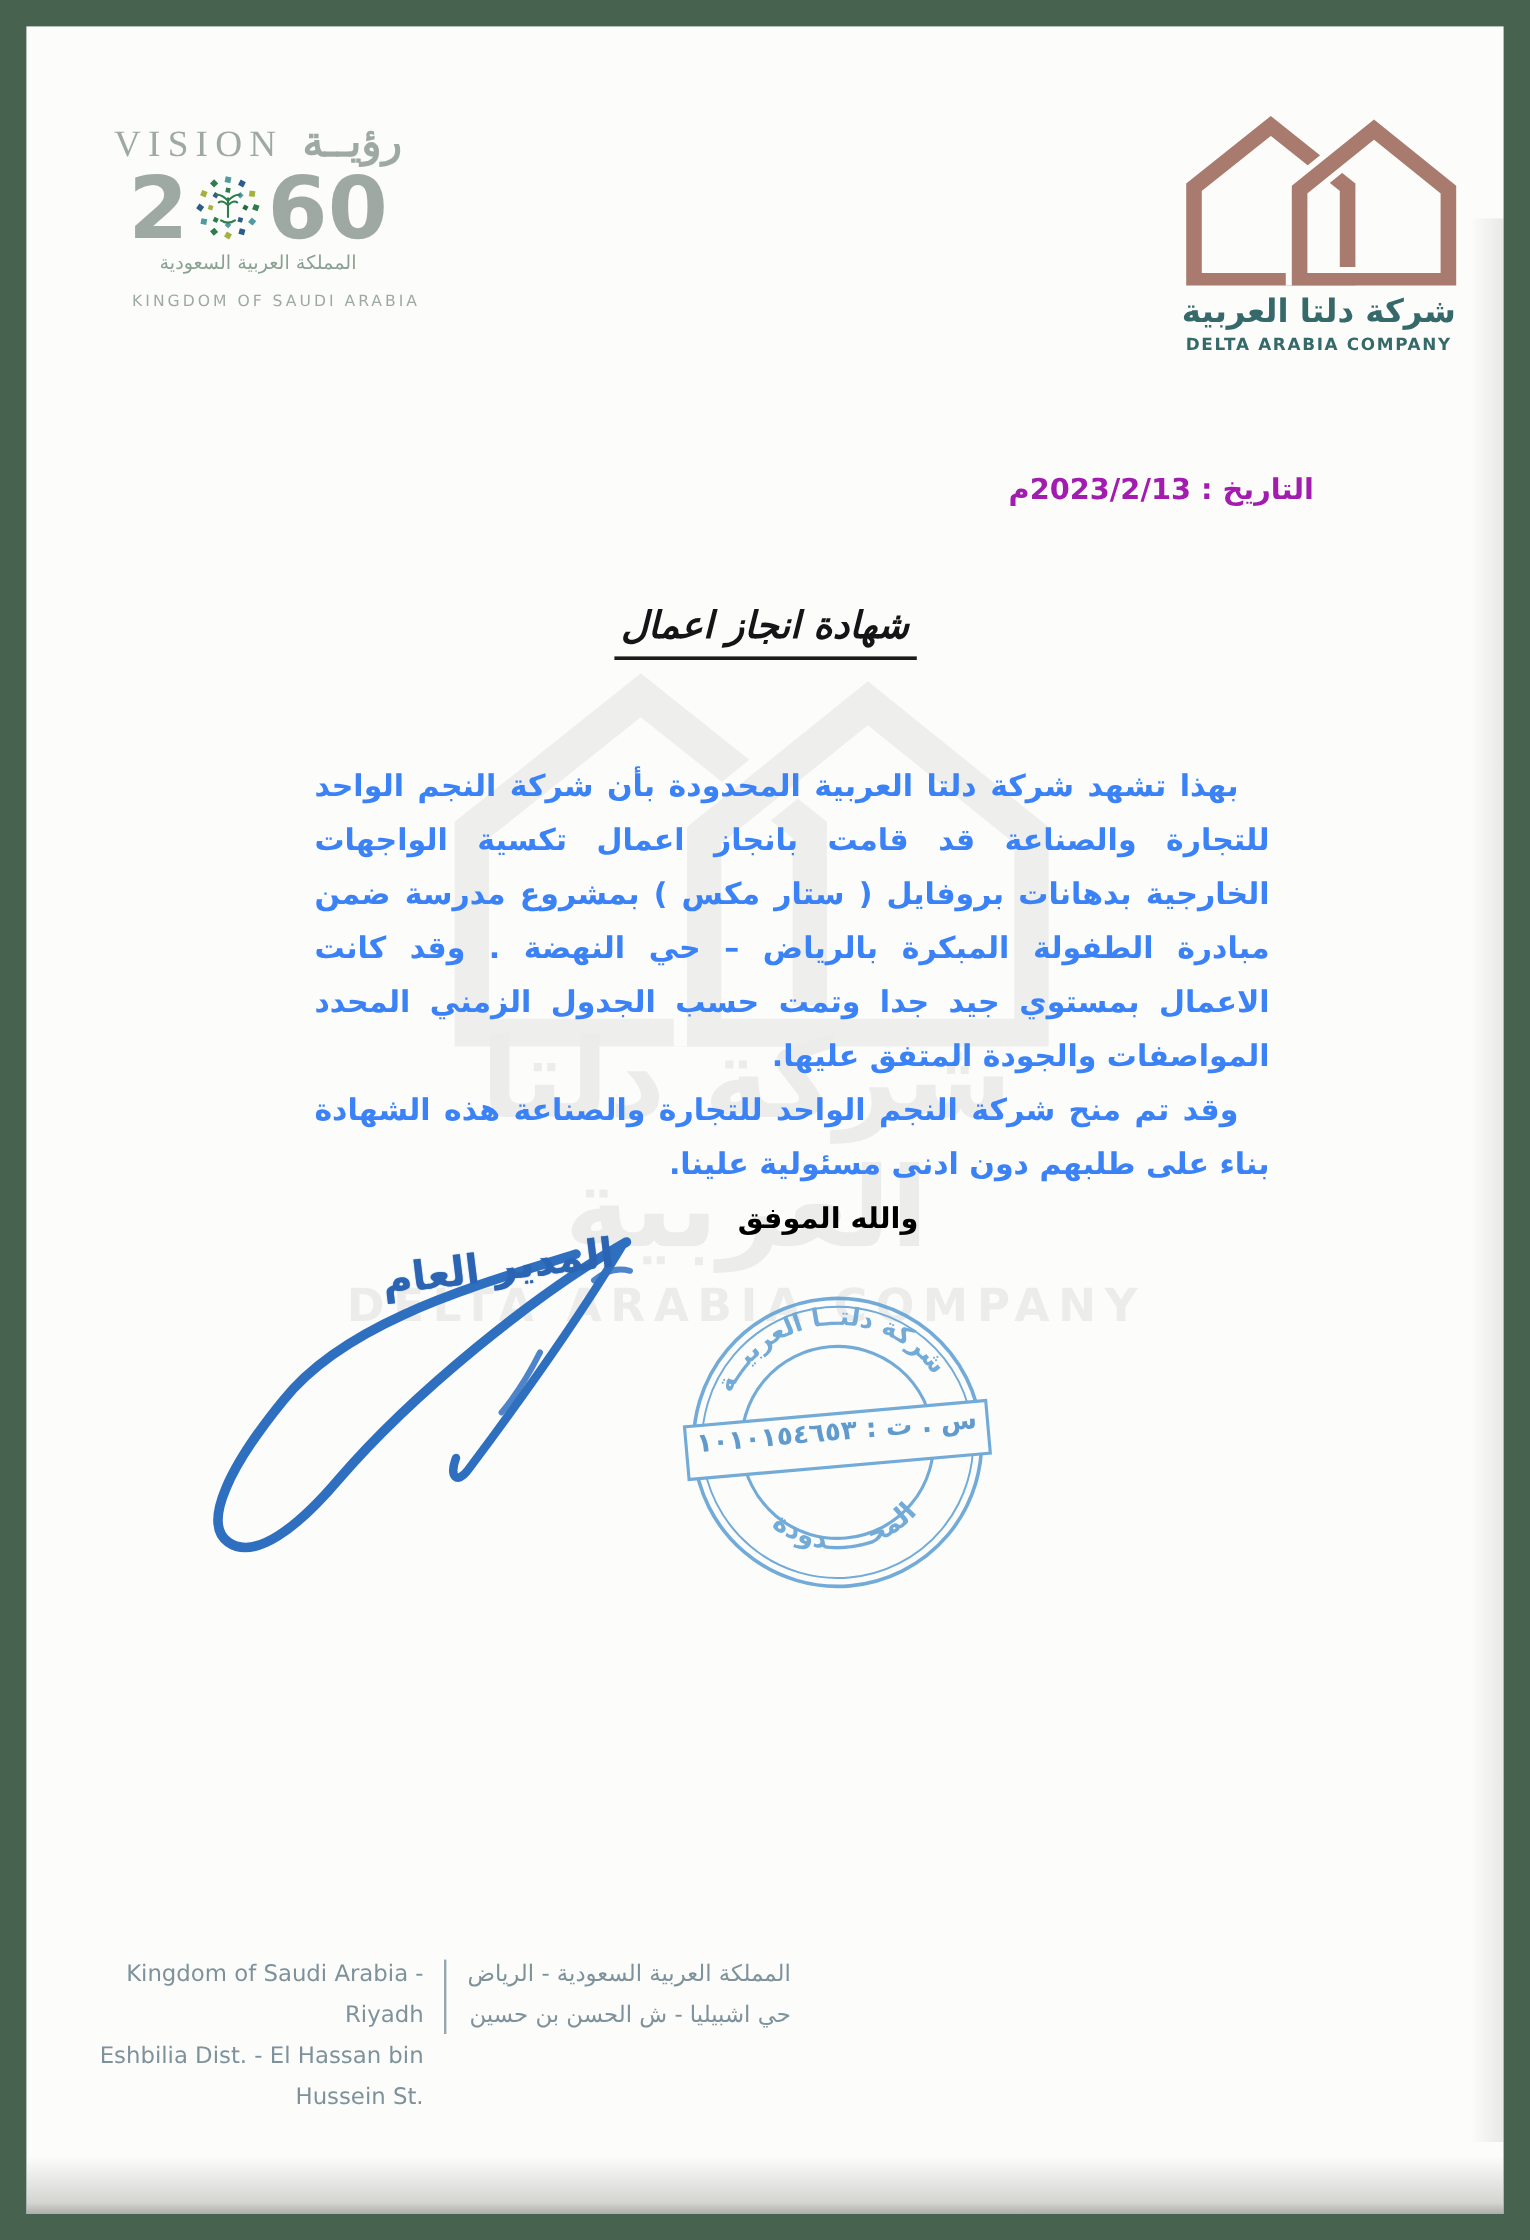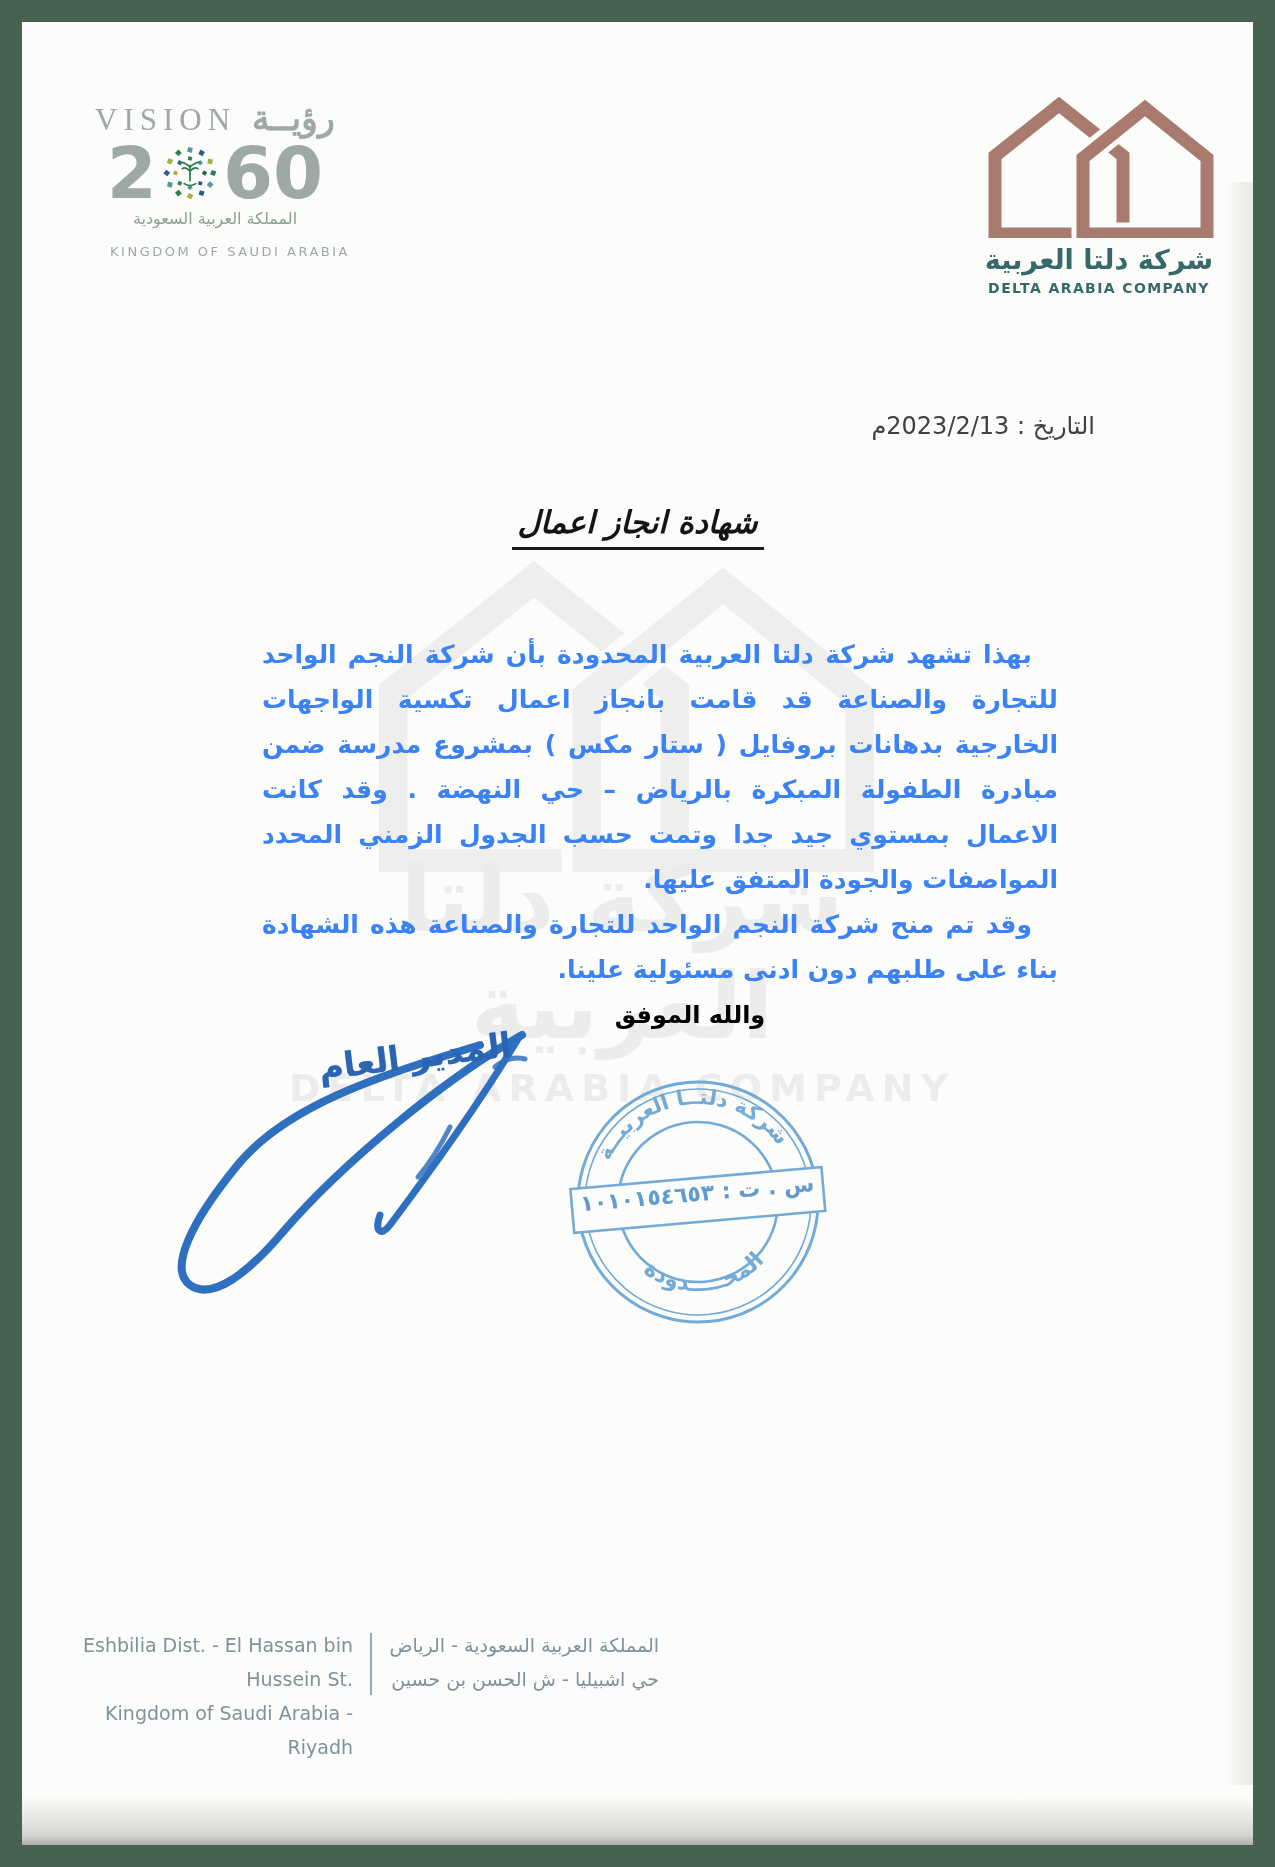--- a/index.html
+++ b/index.html
@@ -30,22 +30,22 @@
   .vision-ar{font-size:35px;font-weight:bold;direction:rtl;}
   .vision-row2{display:flex;justify-content:center;align-items:center;gap:4px;margin-top:2px;}
   .vision-year{font-size:72px;font-weight:bold;line-height:64px;color:#9fa9a4;}
   .vision-kingdom-ar{font-size:16px;color:#8aa292;direction:rtl;margin-top:4px;}
   .vision-kingdom-en{font-size:13px;letter-spacing:2.5px;margin-top:16px;text-align:right;}
   
   .delta{position:absolute;left:946px;top:66px;width:262px;text-align:center;}
   .delta-ar{font-size:27px;font-weight:bold;color:#35696a;direction:rtl;margin-top:2px;}
   .delta-en{font-size:14px;font-weight:bold;letter-spacing:1.4px;color:#35696a;margin-top:5px;}
   
-  .date-line{position:absolute;right:158px;top:390px;direction:rtl;
-    font-size:24px;font-weight:normal;color:#404040;}
+  .date-line{position:absolute;right:158px;top:372px;direction:rtl;
+    font-size:24px;font-weight:bold;color:#a21caf;}
   .doc-title{position:absolute;top:482px;left:50%;transform:translateX(-50%);
     font-size:31px;font-weight:bold;color:#151517;
     border-bottom:3px solid #1b1b1b;padding:0 6px 7px;direction:rtl;white-space:nowrap;font-style:italic;}
   .body-text{position:absolute;left:240px;top:610px;width:796px;direction:rtl;
     text-align:justify;font-size:25px;font-weight:bold;line-height:45px;color:#3b82f6;}
   .body-text p{margin:0;text-indent:26px;}
   .body-text p + p{}
   .closing{position:absolute;left:556px;top:946px;width:224px;text-align:center;
     font-size:24px;font-weight:bold;color:#000000;direction:rtl;margin-top:33px;}
   
@@ -174,22 +174,22 @@
         <text font-size="22" font-weight="bold" fill="#5f9fd4" text-anchor="middle" font-family="DejaVu Sans, sans-serif">
           <textPath href="#arcBottom" startOffset="50%">المحـــــدودة</textPath>
         </text>
         <rect x="2" y="104" width="252" height="44" fill="#fcfcfa" stroke="#5f9fd4" stroke-width="2.6"></rect>
       </svg>
       <div class="stamp-band-text">س . ت : ١٠١٠١٥٤٦٥٣</div>
     </div>
 
     <div class="footer">
       <div class="footer-en">
+        <div>Kingdom of Saudi Arabia - Riyadh</div>
         <div>Eshbilia Dist. - El Hassan bin Hussein St.</div>
-        <div>Kingdom of Saudi Arabia - Riyadh</div>
       </div>
       <div class="footer-divider"></div>
       <div class="footer-ar">
         <div>المملكة العربية السعودية - الرياض</div>
         <div>حي اشبيليا - ش الحسن بن حسين</div>
       </div>
     </div>
 
     <div class="shadow-right"></div>
     <div class="shadow-bottom"></div>

